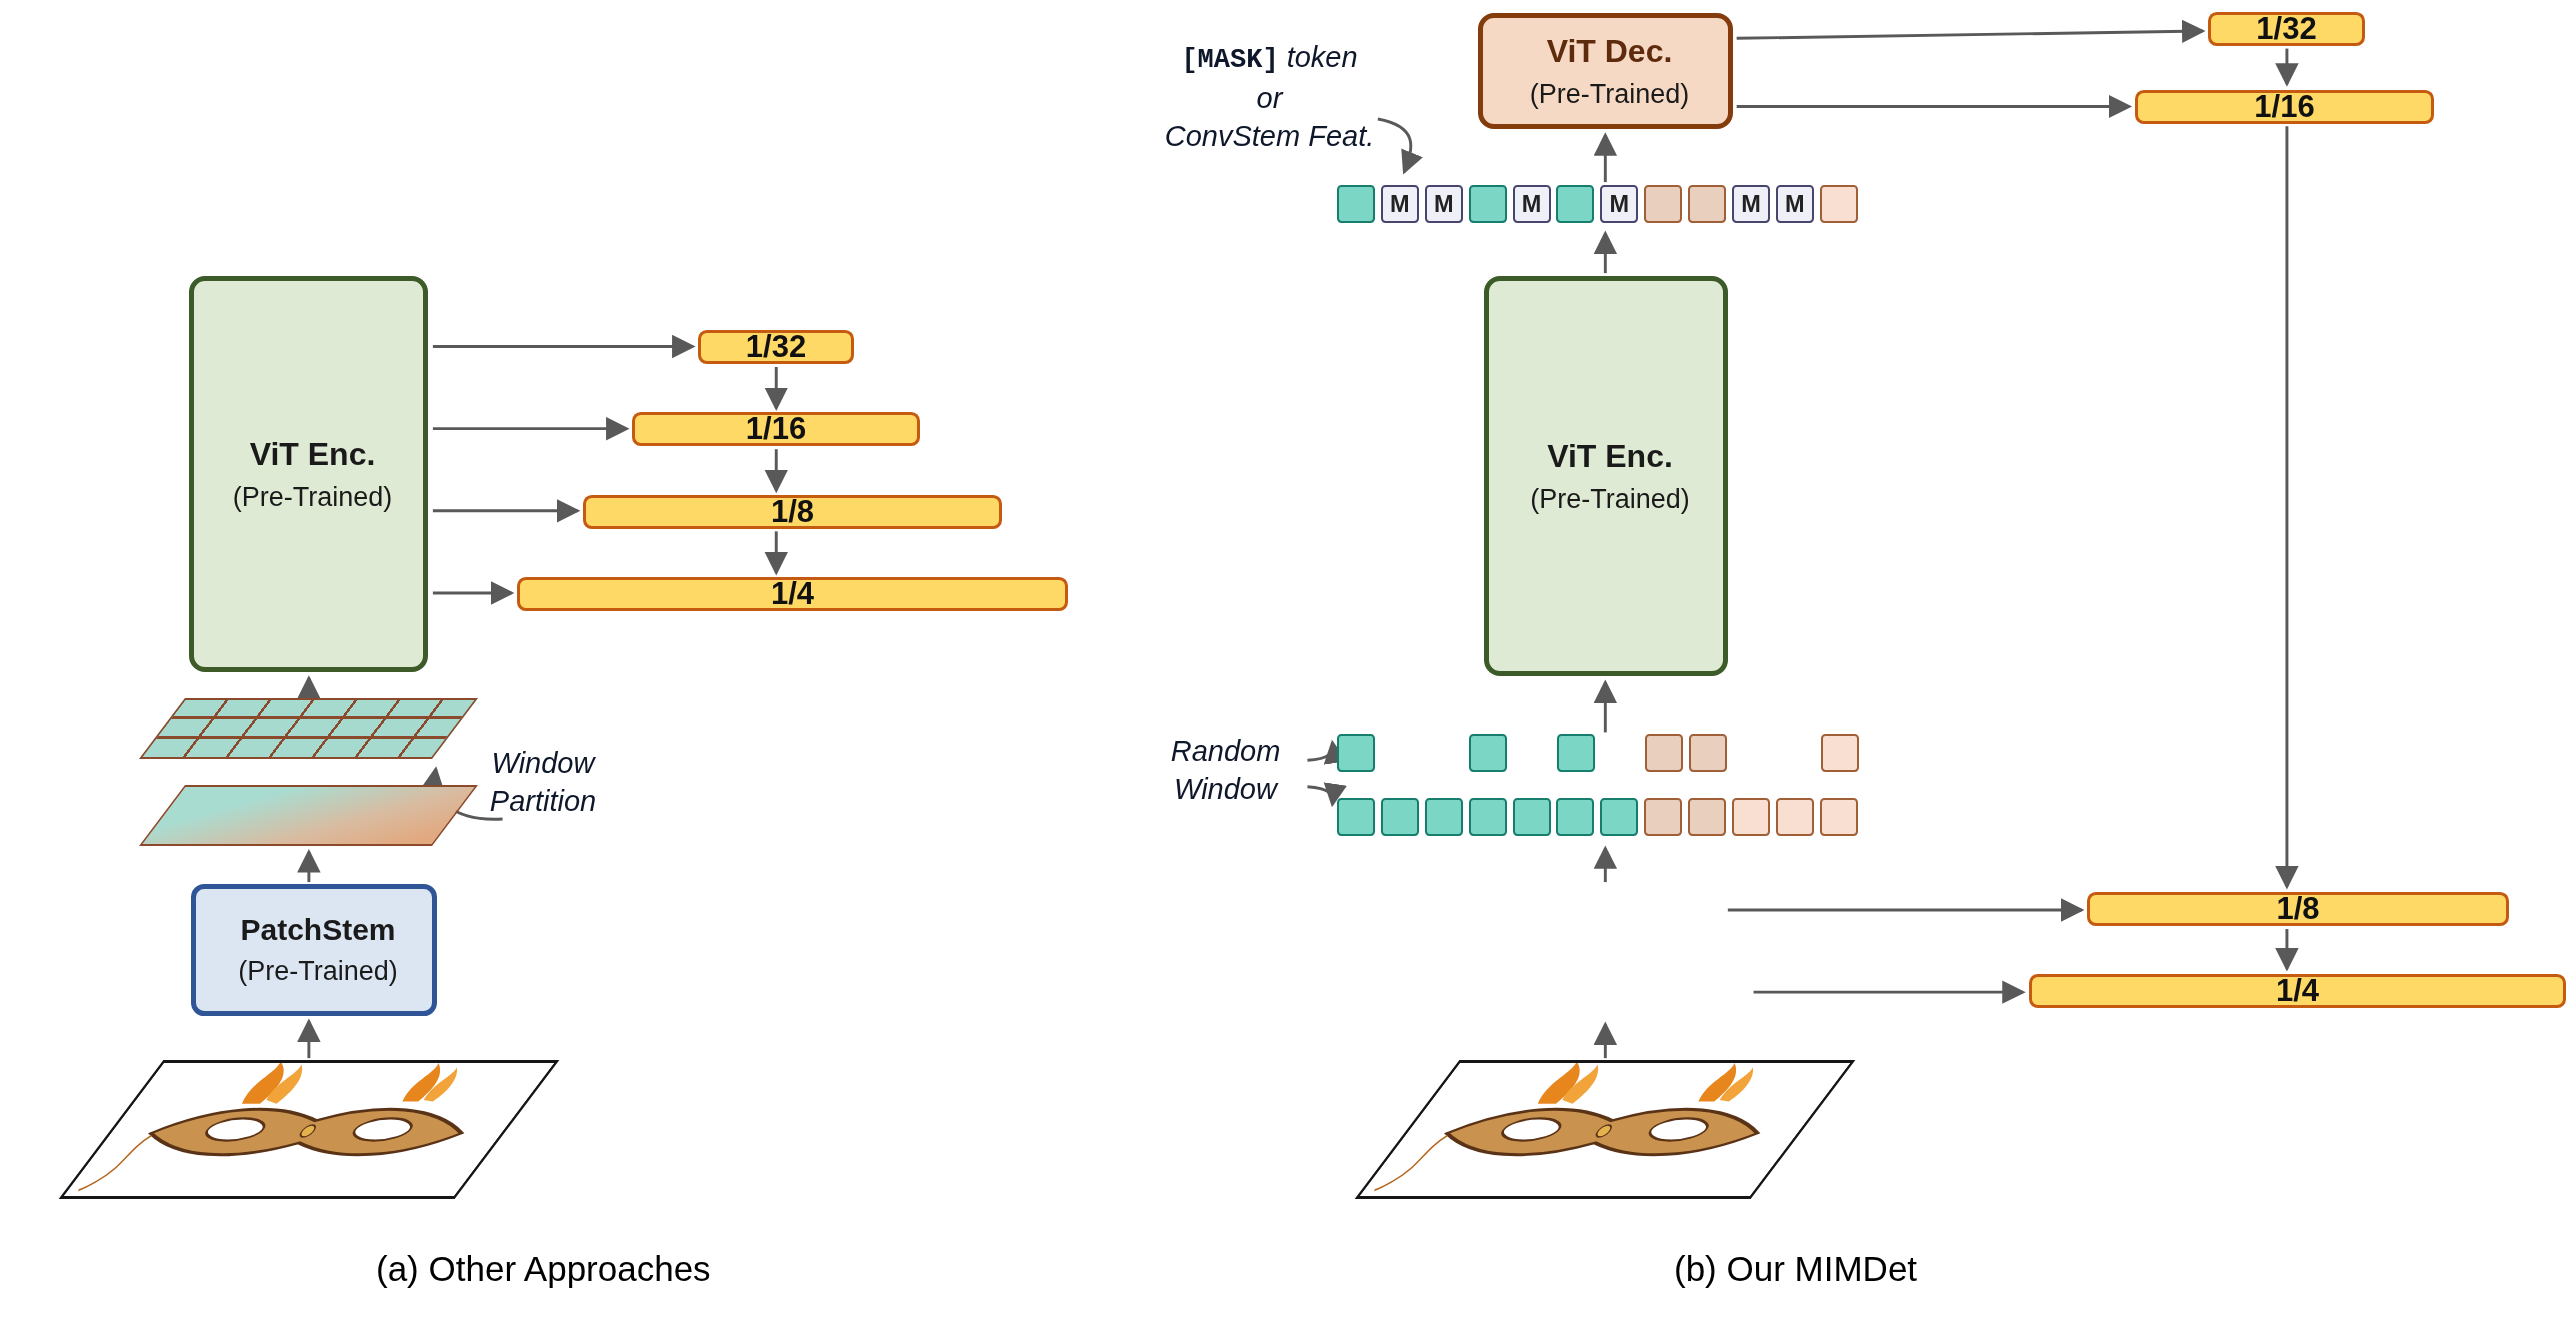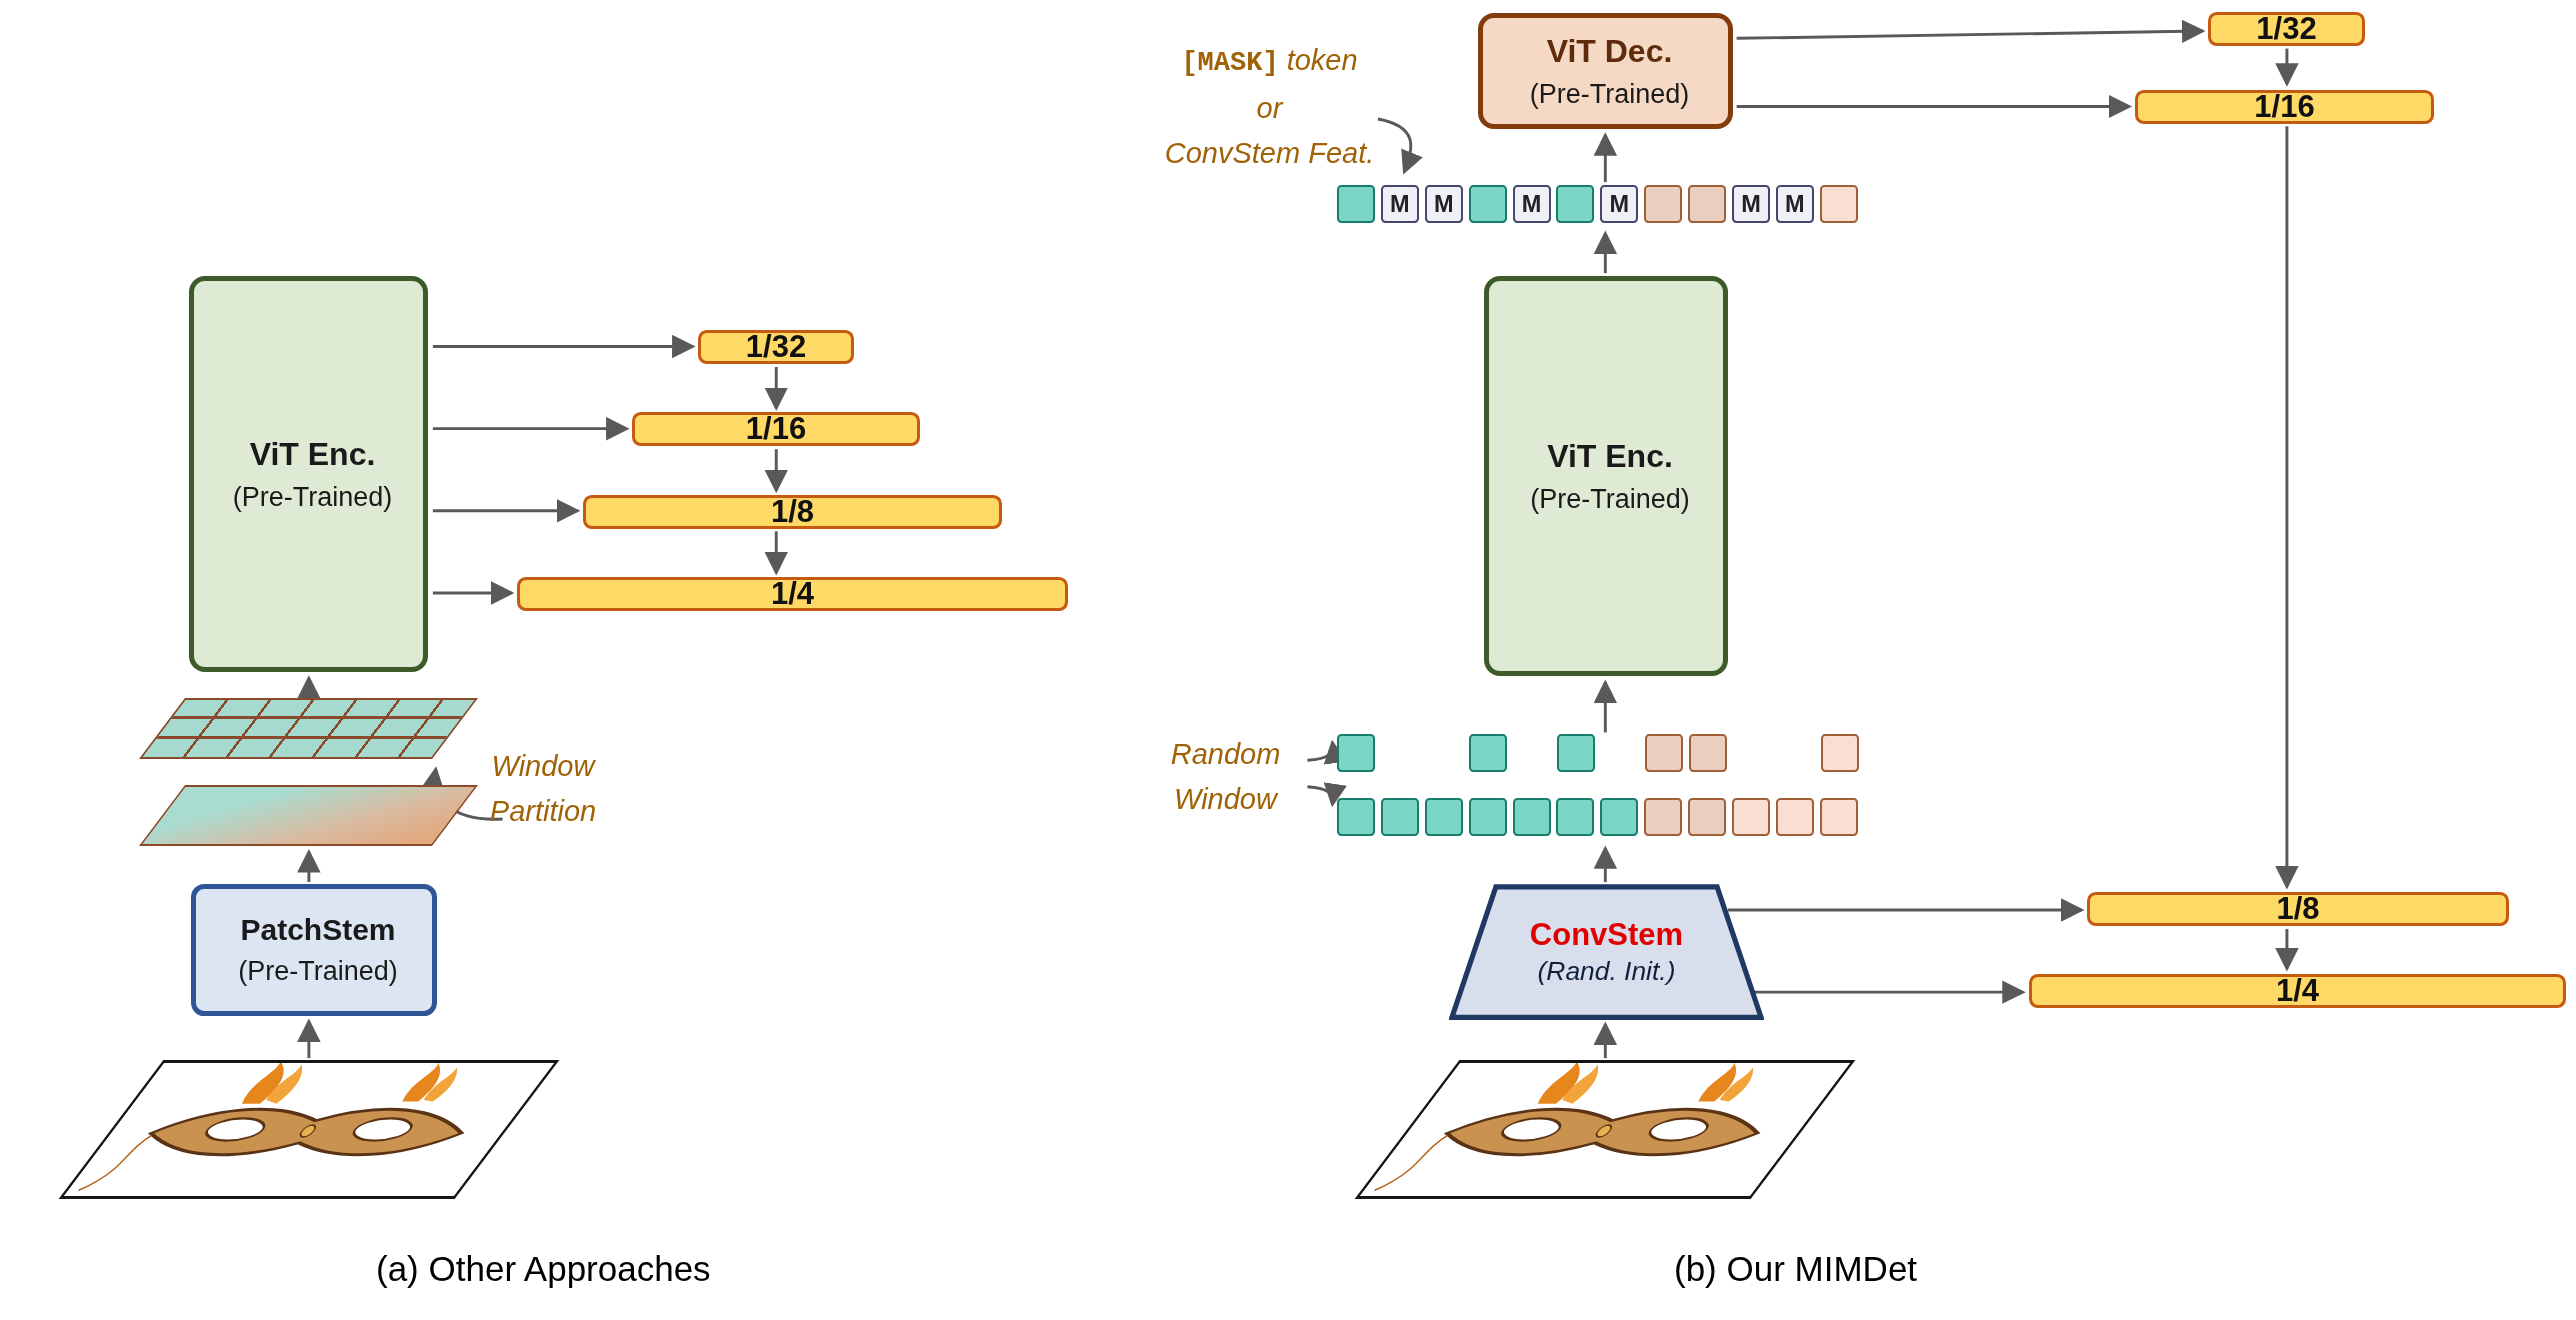--- a/index.html
+++ b/index.html
@@ -47,21 +47,21 @@
     background:linear-gradient(160deg,#A9DCD1 25%,#D9BBA0 65%,#E2A87E 95%);}
 
   
   .trap-wrap{position:absolute;left:1449px;top:884px;width:315px;height:136px;}
   .trap-wrap svg{position:absolute;inset:0;}
   .trap-text{position:absolute;inset:0;display:flex;flex-direction:column;align-items:center;justify-content:center;gap:2.9px;text-align:center;}
   .trap-title{font-weight:bold;font-size:31px;color:#E00000;}
   .trap-sub{font-style:italic;font-size:26.4px;color:#10203c;}
 
   
-  .ital{font-style:italic;font-size:29px;color:#a16207;line-height:45px;}
+  .ital{font-style:italic;font-size:29px;color:#0f172a;line-height:38px;}
   .mono{font-family:"Liberation Mono",monospace;font-style:normal;font-size:27px;font-weight:bold;}
   .label-block{position:absolute;text-align:center;}
   .caption{position:absolute;width:528px;font-weight:normal;font-size:35px;color:#000;}
 </style>
 </head>
 <body>
 
 <div class="canvas">
 
   <svg width="0" height="0" style="position:absolute">
@@ -212,29 +212,20 @@
       <div class="tok teal"></div>
       <div class="tok teal"></div>
       <div class="tok teal"></div>
       <div class="tok tan"></div>
       <div class="tok tan"></div>
       <div class="tok pink"></div>
       <div class="tok pink"></div>
       <div class="tok pink"></div>
     </div>
 
-  <div class="trap-wrap">
-    <svg viewBox="0 0 430 186">
-      <polygon points="64,4 366,4 426,182 4,182" fill="#D8DEEB" stroke="#203864" stroke-width="7"></polygon>
-    </svg>
-    <div class="trap-text">
-      <span class="trap-title">ConvStem</span>
-      <span class="trap-sub">(Rand. Init.)</span>
-    </div>
-  </div>
 
   <div class="plane inputplane" style="left:1407px;top:1060px;width:396px;height:139px;">
     <svg viewBox="0 0 540 180" preserveAspectRatio="none">
         <use href="#maskart"></use>
       </svg>
   </div>
 
   <div class="caption" style="left:1674px;top:1249px;">(b) Our MIMDet</div>
 
 </div>

